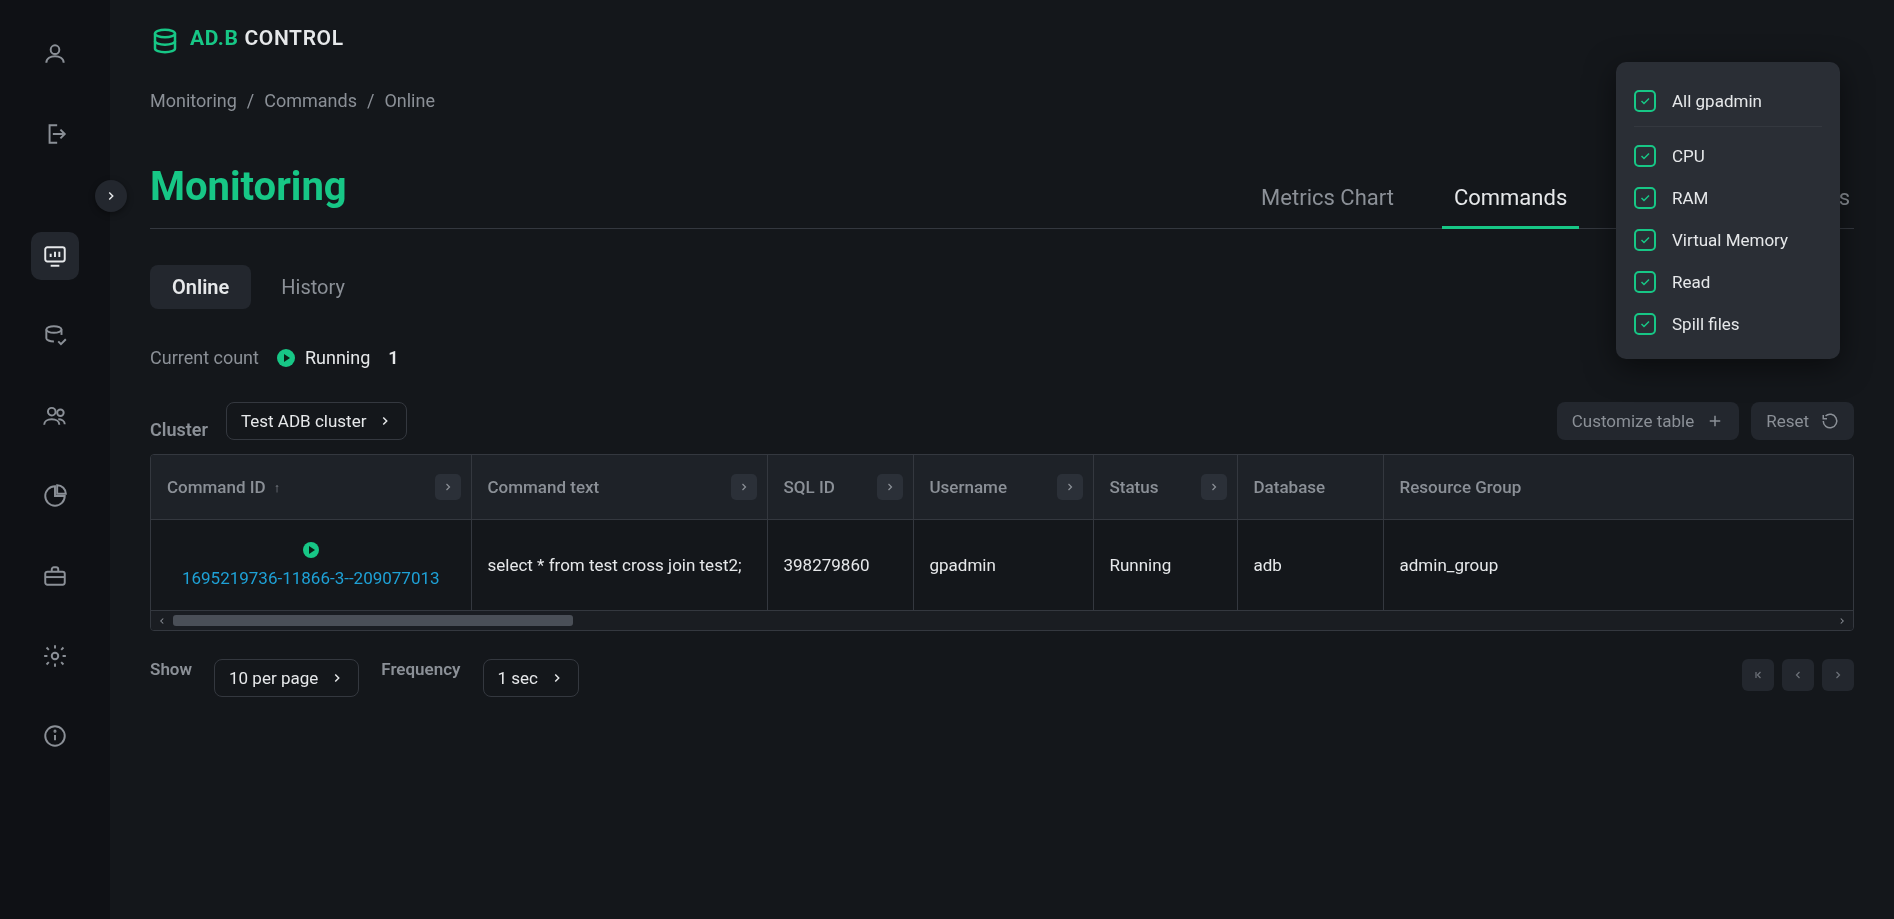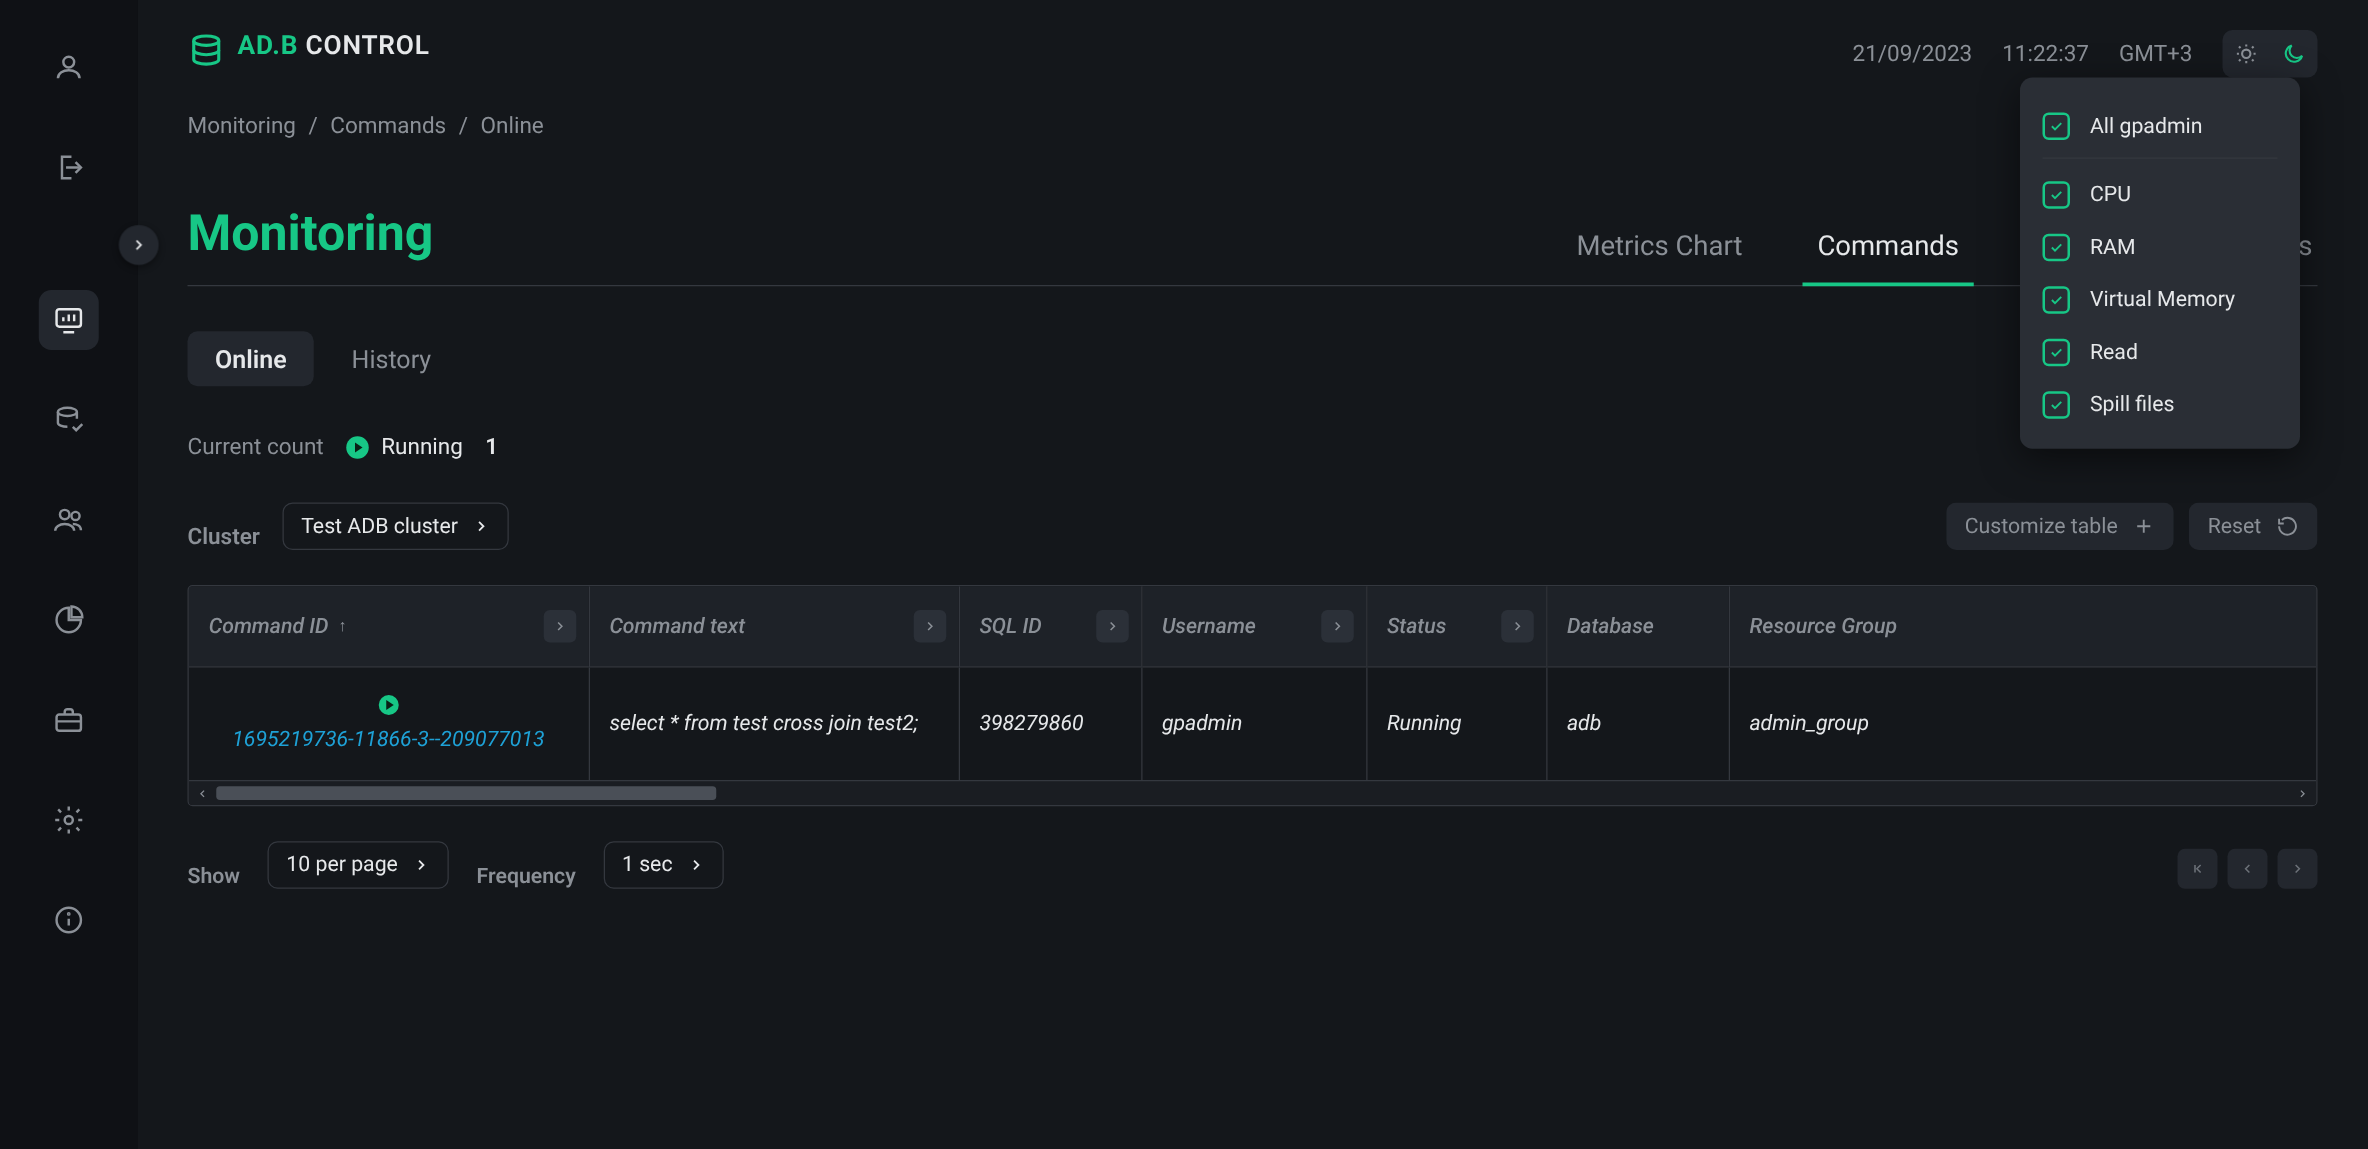--- a/index.html
+++ b/index.html
@@ -210,25 +210,24 @@
     font-size:17px;
     cursor:pointer;
   }
   .pill.filled{background:var(--panel);border-color:transparent;color:var(--muted);}
   .pill svg{width:14px;height:14px;stroke:currentColor;fill:none;stroke-width:2.5;}
   .pill.filled svg{width:18px;height:18px;stroke-width:2;}
   .toolbar .right{margin-left:auto;display:flex;gap:12px;}
 
   
   .table-wrap{
-    margin-top:28px;
+    margin-top:14px;
     border:1px solid var(--border);
     border-radius:4px;
     overflow:hidden;
-    font-style:italic;
   }
   table{
     width:100%;
     border-collapse:collapse;
     table-layout:fixed;
   }
   thead th{
     background:#1e2228;
     text-align:left;
     font-weight:500;
@@ -288,21 +287,21 @@
     position:absolute;left:22px;top:4px;bottom:4px;
     width:400px;
     background:#4a4f57;
     border-radius:3px;
     cursor:pointer;
   }
   .hscroll .arrow.right{margin-left:auto;}
 
   
   .footer{
-    display:flex;align-items:flex-end;gap:22px;
+    display:flex;align-items:flex-start;gap:22px;
     margin-top:28px;
     font-size:17px;
   }
   .footer .lbl{color:var(--muted);font-weight:600;}
   .pager{margin-left:auto;display:flex;gap:8px;}
   .pg-btn{
     width:32px;height:32px;
     background:var(--panel);
     border-radius:6px;
     display:flex;align-items:center;justify-content:center;
@@ -426,38 +425,20 @@
       <span class="logo-icon" data-interactable="false">
         <svg viewBox="0 0 24 24">
             <ellipse cx="12" cy="6" rx="8" ry="3"></ellipse>
             <path d="M4 6v6c0 1.7 3.6 3 8 3s8-1.3 8-3V6"></path>
             <path d="M4 12v6c0 1.7 3.6 3 8 3s8-1.3 8-3v-6"></path>
           </svg>
       </span>
       <span>
         <span class="brand-accent" data-interactable="false">AD.B</span><span data-interactable="false"> CONTROL</span>
       </span>
-    </div>
-    <div class="header-right">
-      <span data-interactable="false">21/09/2023</span>
-      <span data-interactable="false">11:22:37</span>
-      <span data-interactable="false">GMT+3</span>
-      <div class="theme-toggle" data-interactable="false">
-        <div class="theme-btn" data-interactable="true">
-          <svg viewBox="0 0 24 24">
-              <circle cx="12" cy="12" r="4"></circle>
-              <path d="M12 3v2M12 19v2M3 12h2M19 12h2M5 5l1.5 1.5M17.5 17.5L19 19M5 19l1.5-1.5M17.5 6.5L19 5"></path>
-            </svg>
-        </div>
-        <div class="theme-btn active" data-interactable="true">
-          <svg viewBox="0 0 24 24">
-              <path d="M20 14A8 8 0 1 1 10 4a6.5 6.5 0 0 0 10 10z"></path>
-            </svg>
-        </div>
-      </div>
     </div>
   </div>
 
   <div class="breadcrumb" data-interactable="false">
     <span data-interactable="true">Monitoring</span>
     <span data-interactable="false">/</span>
     <span data-interactable="true">Commands</span>
     <span data-interactable="false">/</span>
     <span data-interactable="true">Online</span>
   </div>

